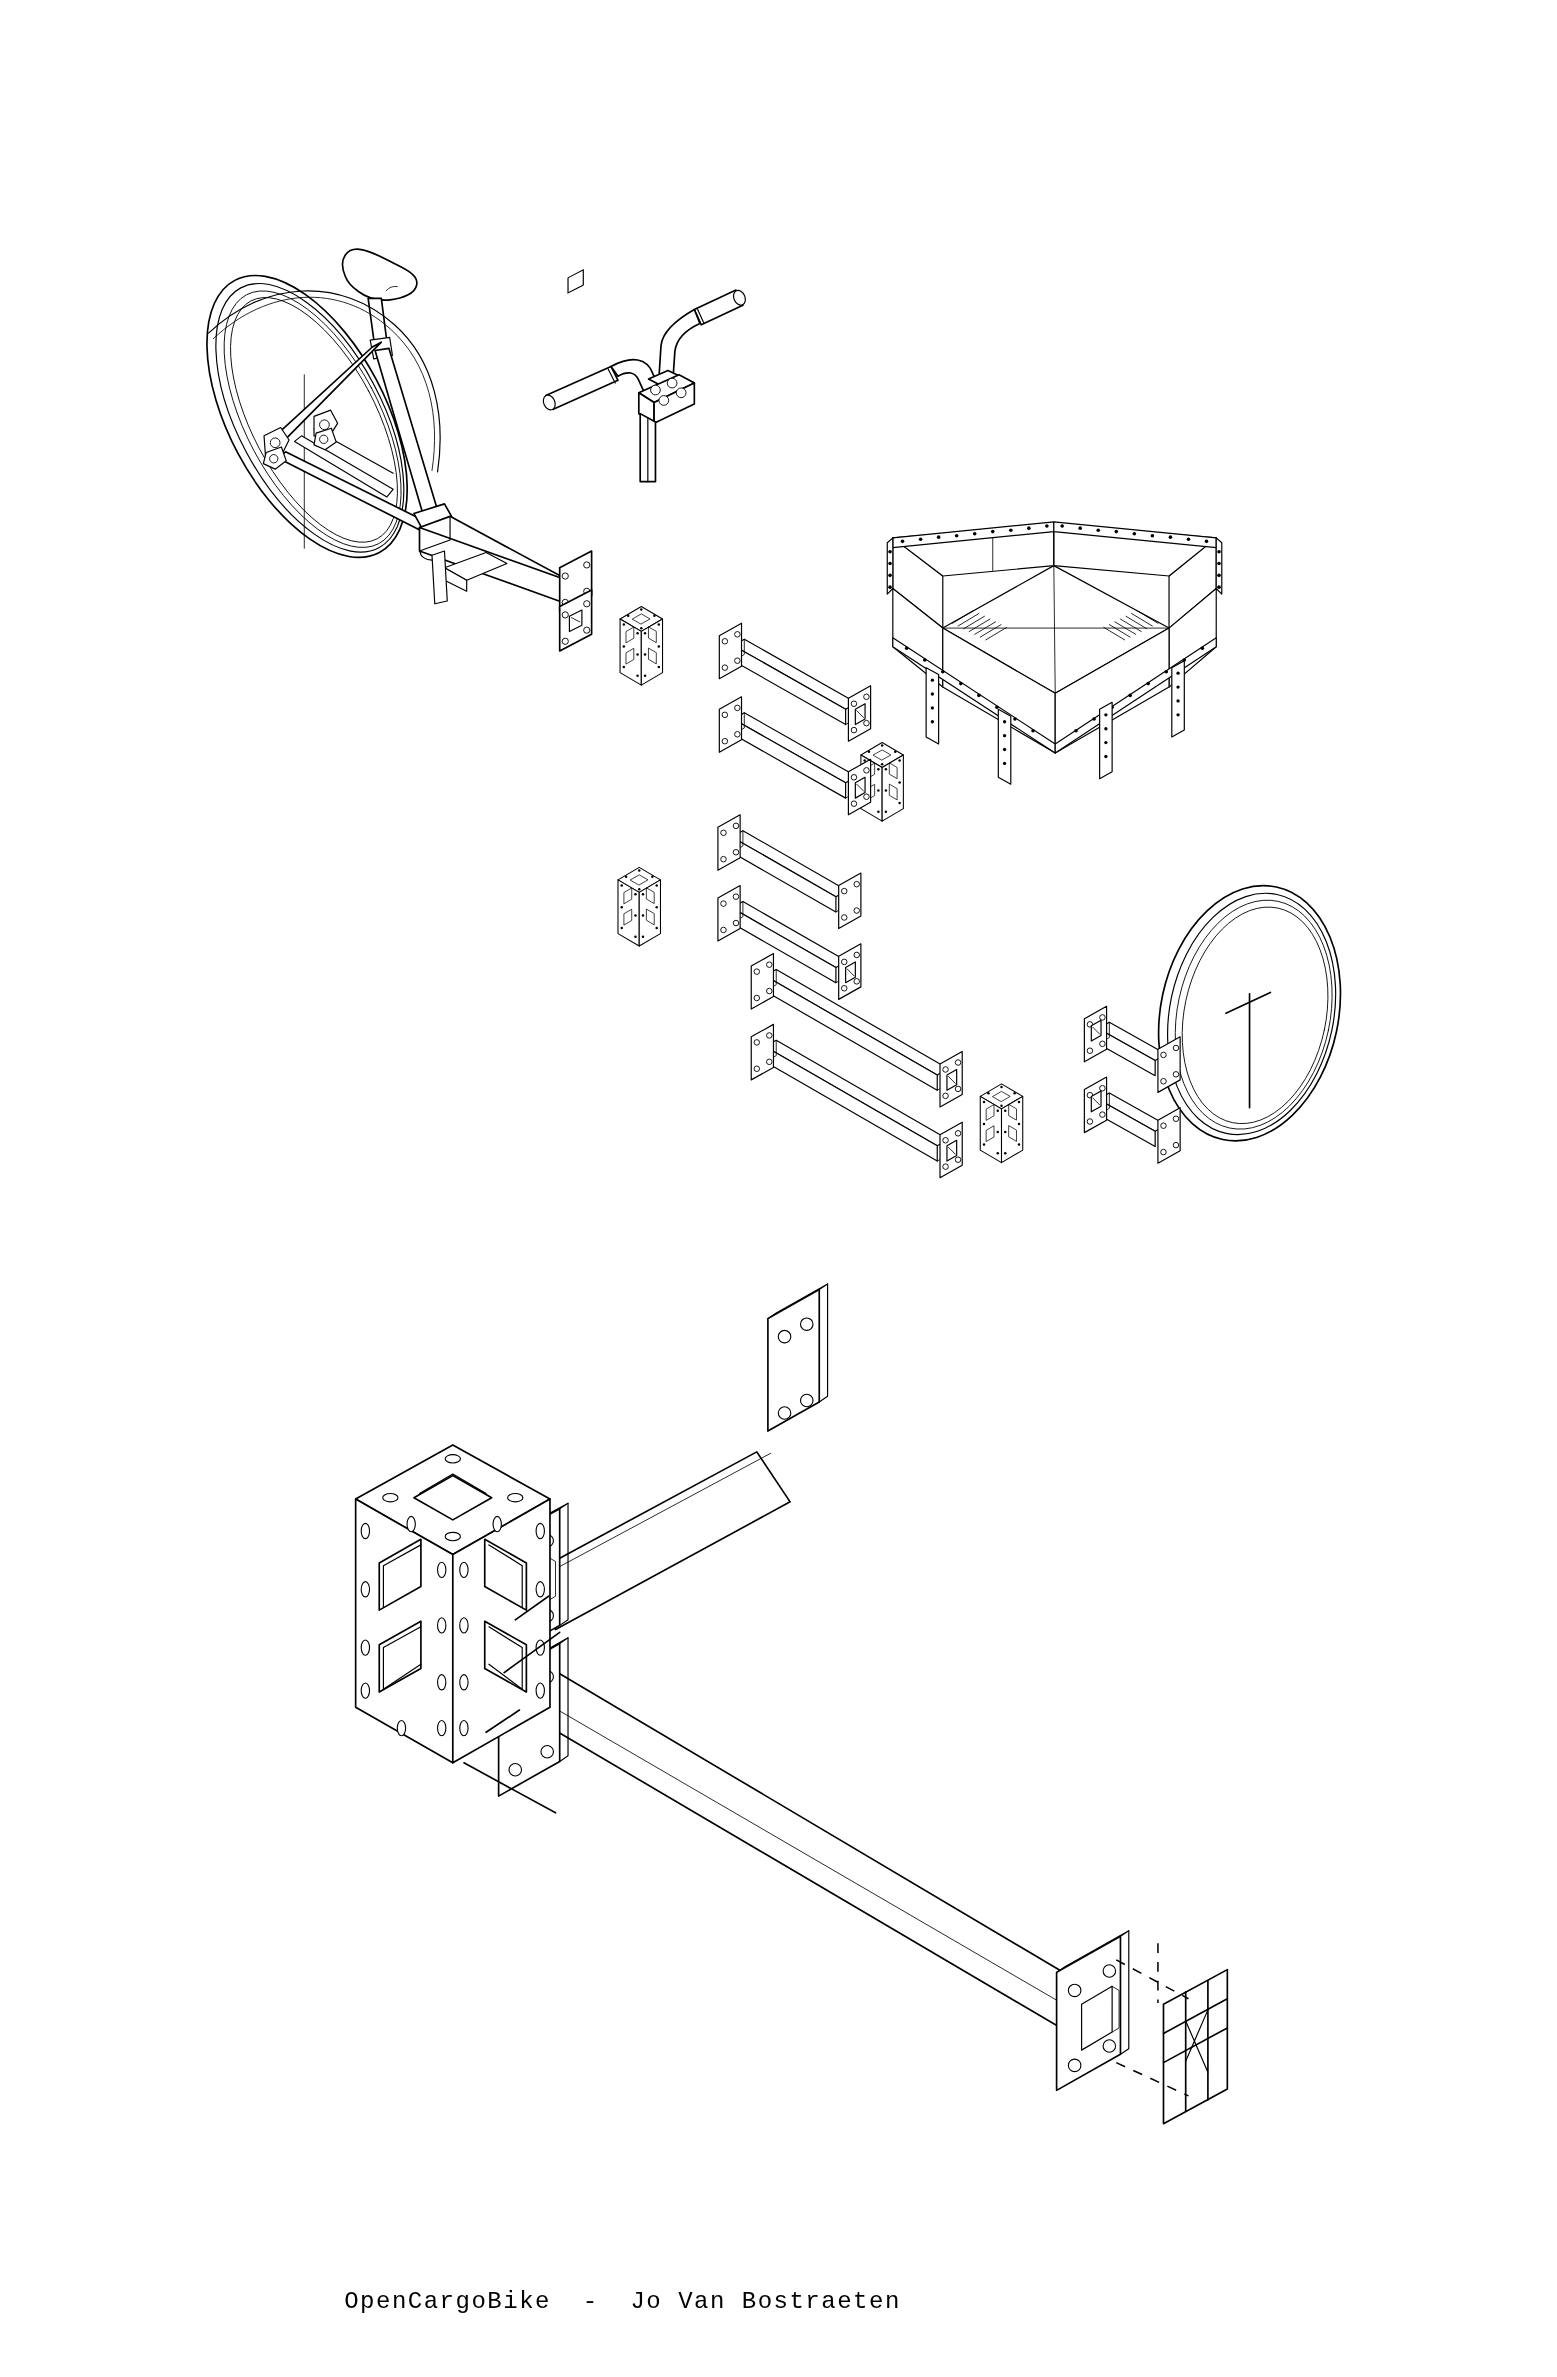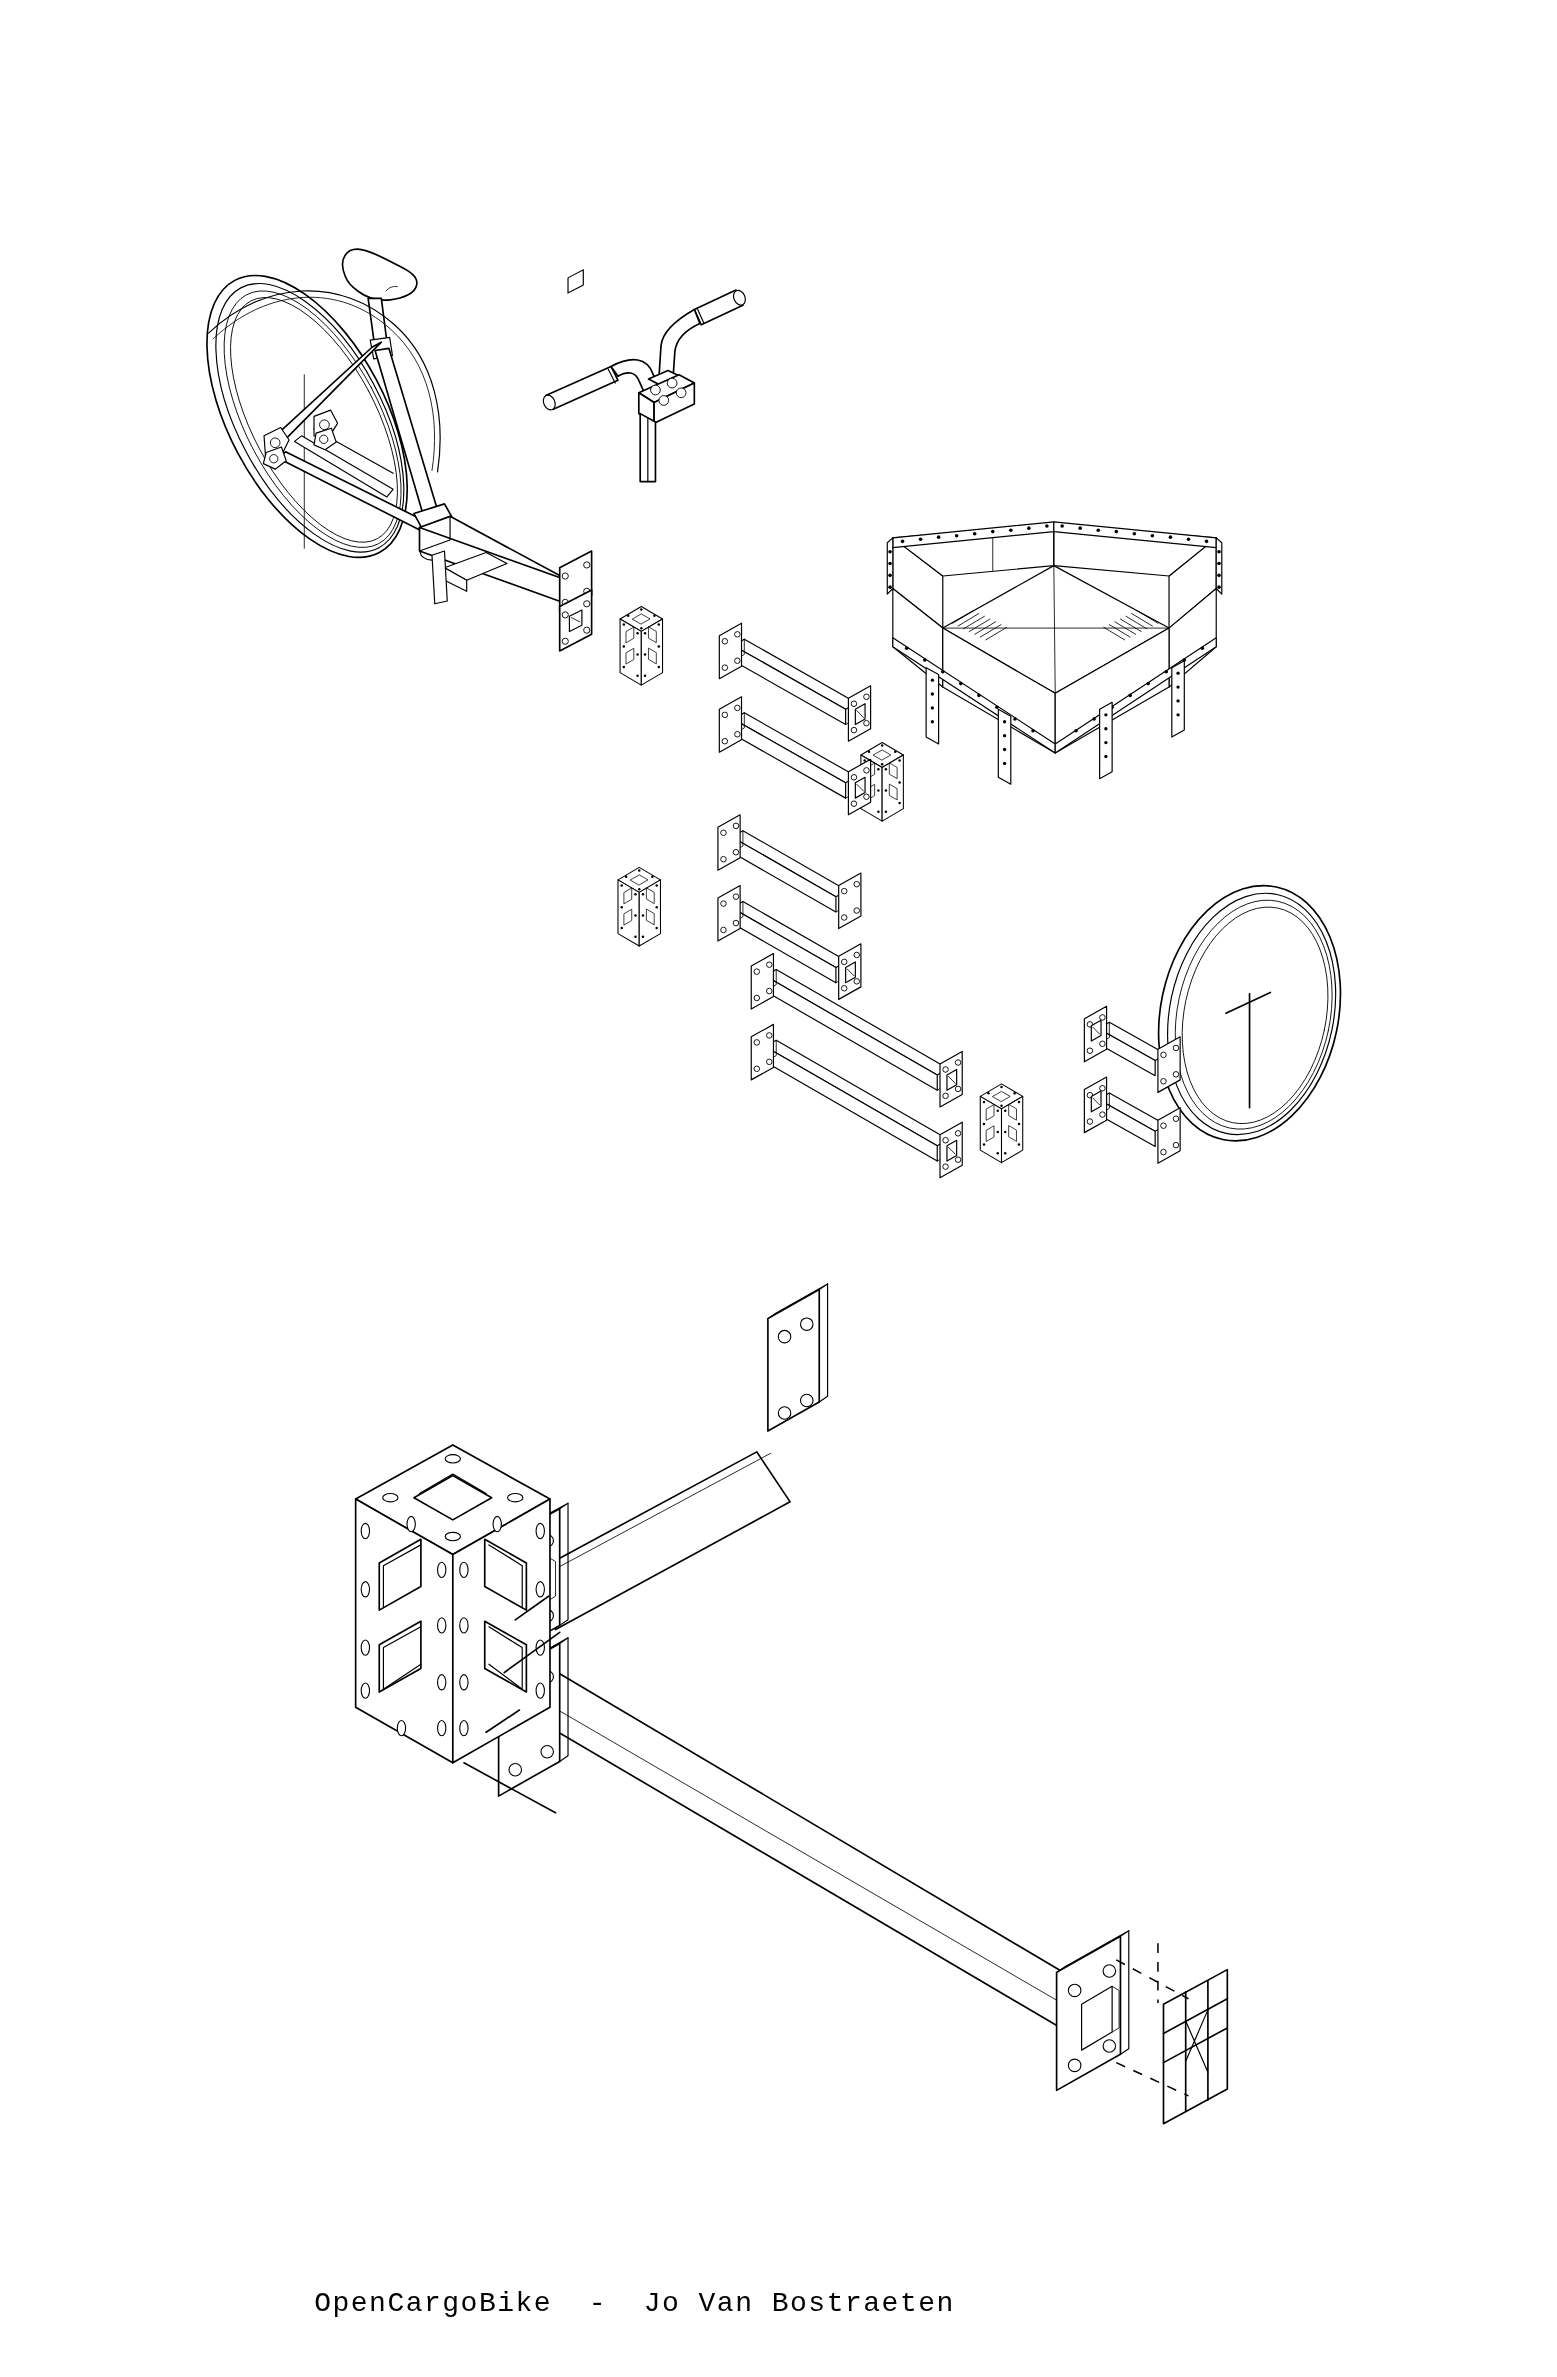--- a/index.html
+++ b/index.html
@@ -21,26 +21,26 @@
   #drawing-svg {
     position: absolute;
     left: 0;
     top: 0;
     width: 1558px;
     height: 2377px;
     display: block;
   }
   .caption {
     position: absolute;
-    left: 12px;
+    left: 0;
     top: 2288px;
     width: 1245px;
     text-align: center;
     font-family: "Liberation Mono", "DejaVu Sans Mono", monospace;
-    font-size: 28px;
+    font-size: 24px;
     letter-spacing: 1.5px;
     color: #000000;
     white-space: pre;
   }
   
   .ln {
     fill: none;
     stroke: #000000;
     stroke-width: 2.4;
     stroke-linecap: round;

